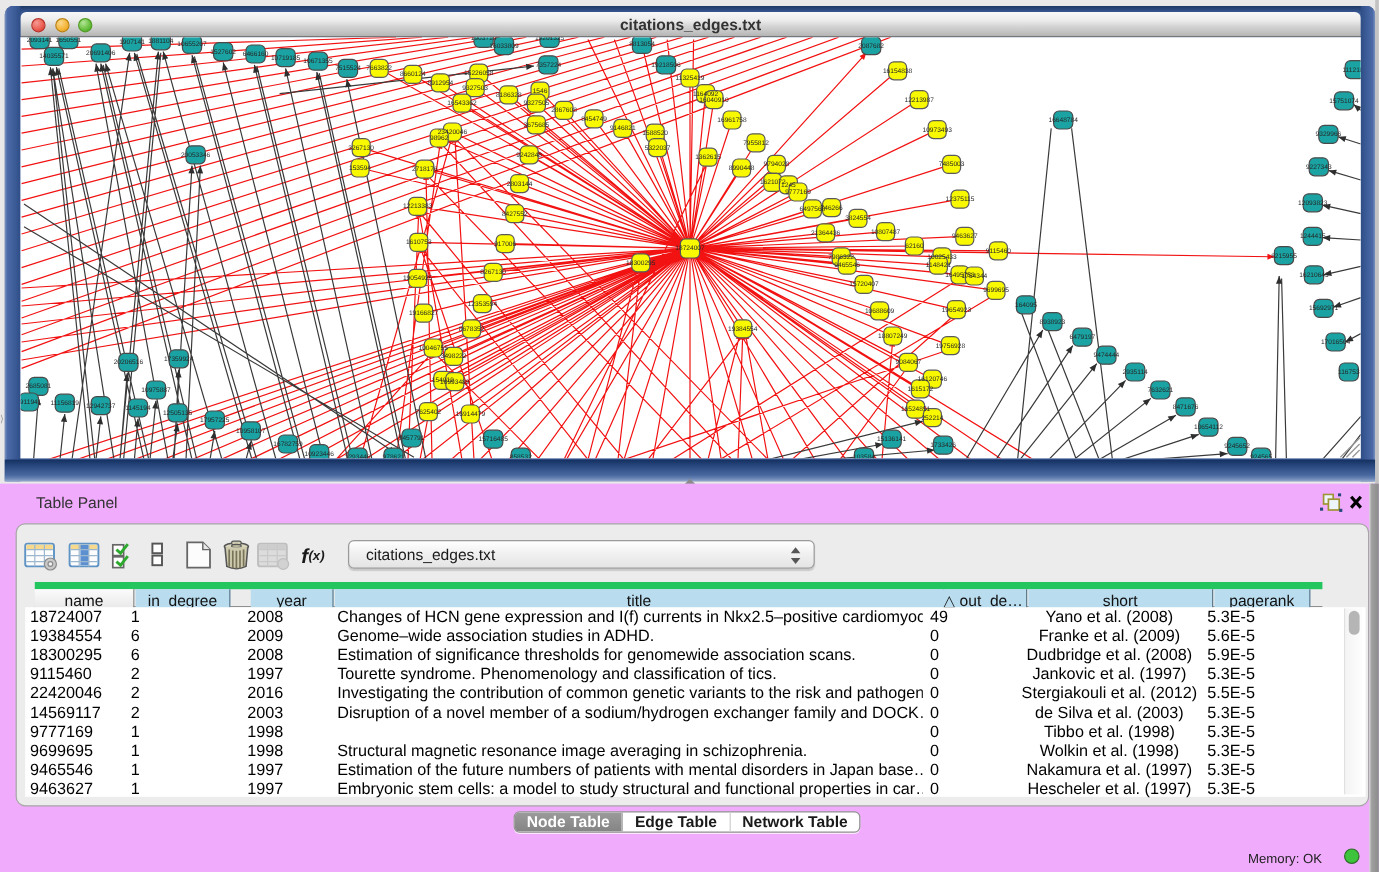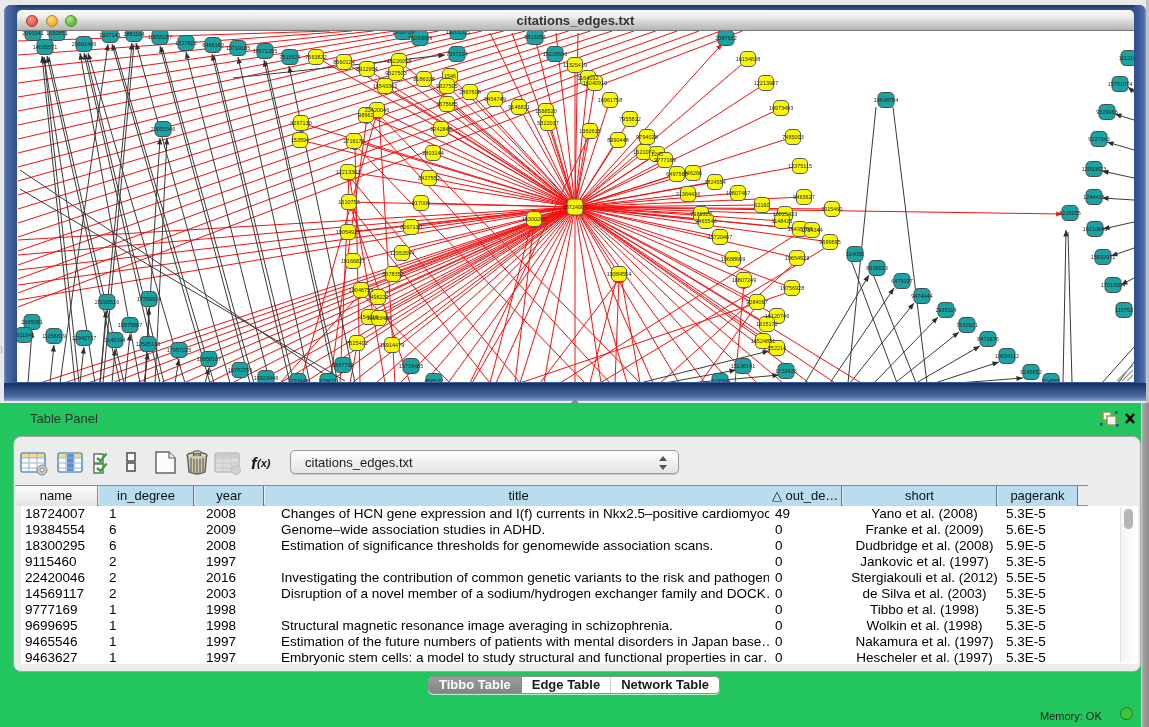--- a/index.html
+++ b/index.html
@@ -15,30 +15,30 @@
 #titlebar{position:absolute;left:13px;top:5px;width:1117px;height:21px;
  background:linear-gradient(180deg,#f8f8f8 0,#ececec 35%,#d4d4d4 60%,#bcbcbc 92%,#b3b3b3 100%);
  border-bottom:1px solid #777;border-radius:5px 5px 0 0}
 #titlebar .tl{position:absolute;top:4.5px;width:12px;height:12px;border-radius:50%}
 #title{position:absolute;left:0;right:0;top:3px;text-align:center;font-size:13px;font-weight:bold;color:#333}
 #canvas{position:absolute;left:13px;top:26px;width:1117px;height:351px;background:#fff;overflow:hidden}
 svg text{font-family:"Liberation Sans",sans-serif}
 #rstrip{position:absolute;right:0;top:0;width:3px;height:403px;background:#c2c2c2}
 #lmark{position:absolute;left:0px;top:345px;width:5px;height:10px;color:#999;font-size:8px}
 
-#bottom{position:absolute;left:0;top:403px;width:1149px;height:324px;background:#22c55e}
+#bottom{position:absolute;left:0;top:403px;width:1149px;height:324px;background:#f0abfc}
 #tp_title{position:absolute;left:30px;top:8px;font-size:13px;color:#333}
 #tcontainer{position:absolute;left:13px;top:33px;width:1128px;height:236px;background:#ececec;
  border:1px solid #a6a6a6;border-radius:8px}
 .ticon{position:absolute;top:13px}
 #dropdown{position:absolute;left:276px;top:13px;width:389px;height:24px;border:1px solid #9a9a9a;border-radius:5px;
  background:linear-gradient(180deg,#ffffff,#f1f1f1 45%,#e4e4e4);box-shadow:0 1px 1px rgba(0,0,0,.15)}
 #dropdown span{position:absolute;left:14px;top:4px;font-size:13px;color:#1a1a1a}
 
-#thead{position:absolute;left:1px;top:48px;height:21px;border-top:1px solid #22c55e;border-bottom:1px solid #8f8f8f;width:1073px}
+#thead{position:absolute;left:15px;top:48px;height:21px;border-top:6px solid #22c55e;border-bottom:1px solid #8f8f8f;width:1073px}
 .hc{position:absolute;top:0;height:20px;background:#b9dcee;border-right:1px solid #5f7c8e;font-size:13px;color:#111;text-align:center;line-height:20px}
 #tbody{position:absolute;left:7px;top:69px;width:1117px;height:158px;background:#fff}
 .trow{position:absolute;left:7px;width:1097px;height:16px;font-size:13.5px;color:#000}
 .c{position:absolute;top:0;height:16px;line-height:16px;white-space:nowrap;overflow:hidden}
 .cname{left:4px;width:79px}.cdeg{left:88px;width:92px}.cyear{left:185px;width:66px}
 .ctitle{left:260px;width:488px}.cout{left:754px;width:73px}
 .cshort{left:826px;width:155px;text-align:center}.cpr{left:985px;width:90px}
 #vsb{position:absolute;left:1106px;top:70px;width:15px;height:155px;background:linear-gradient(90deg,#f4f4f4,#fdfdfd);border-left:1px solid #e0e0e0}
 #vsb .thumb{position:absolute;left:2.5px;top:2px;width:9px;height:20px;border-radius:5px;background:#b5b5b5}
 
@@ -430,21 +430,21 @@
     </svg>
     <div id="dropdown">
           <span>citations_edges.txt</span>
       <svg width="14" height="16" style="position:absolute;right:8px;top:4px">
         <path d="M7 1 L11 6 L3 6 Z" fill="#555"></path>
             <path d="M7 15 L11 10 L3 10 Z" fill="#555"></path>
       </svg>
     </div>
     <div id="thead">
       <div class="hc" style="left:0;width:83px;background:linear-gradient(180deg,#fbfbfb,#e4e4e4);border-right:1px solid #8f8f8f">name</div>
-      <div class="hc" style="left:84px;width:95px">in_degree</div>
+      <div class="hc" style="left:84px;width:79px">in_degree</div>
       <div class="hc" style="left:180px;width:69px">year</div>
       <div class="hc" style="left:250px;width:508px">title</div>
       <div class="hc" style="left:751px;width:76px;text-align:left"><span style="padding-left:6px">△ out_de…</span></div>
       <div class="hc" style="left:828px;width:154px">short</div>
       <div class="hc" style="left:983px;width:80px;border-right:1px solid #5f7c8e">pagerank</div>
     </div>
     <div id="tbody"></div>
     <div class="trow" style="top:69px">
           <span class="c cname">18724007</span>
           <span class="c cdeg">1</span>
@@ -469,20 +469,21 @@
           <span class="c cyear">2008</span>
           <span class="c ctitle">Estimation of significance thresholds for genomewide association scans.</span>
           <span class="c cout">0</span>
           <span class="c cshort">Dudbridge et al. (2008)</span>
           <span class="c cpr">5.9E-5</span>
         </div>
         <div class="trow" style="top:117px">
           <span class="c cname">9115460</span>
           <span class="c cdeg">2</span>
           <span class="c cyear">1997</span>
+          <span class="c ctitle">Tourette syndrome. Phenomenology and classification of tics.</span>
           <span class="c cout">0</span>
           <span class="c cshort">Jankovic et al. (1997)</span>
           <span class="c cpr">5.3E-5</span>
         </div>
         <div class="trow" style="top:133px">
           <span class="c cname">22420046</span>
           <span class="c cdeg">2</span>
           <span class="c cyear">2016</span>
           <span class="c ctitle">Investigating the contribution of common genetic variants to the risk and pathogen…</span>
           <span class="c cout">0</span>
@@ -531,21 +532,21 @@
           <span class="c ctitle">Embryonic stem cells: a model to study structural and functional properties in car…</span>
           <span class="c cout">0</span>
           <span class="c cshort">Hescheler et al. (1997)</span>
           <span class="c cpr">5.3E-5</span>
         </div>
     <div id="vsb">
           <div class="thumb"></div>
         </div>
   </div>
   <div id="tabs">
-        <div class="seg sel">Tibbo Table</div>
+        <div class="seg sel">Node Table</div>
         <div class="seg">Edge Table</div>
         <div class="sep"></div>
         <div class="seg">Network Table</div>
       </div>
   <div id="mem">Memory: OK</div>
       <div id="memdot"></div>
   <div id="grstrip"></div>
  </div>
 </div>
 </body></html>

